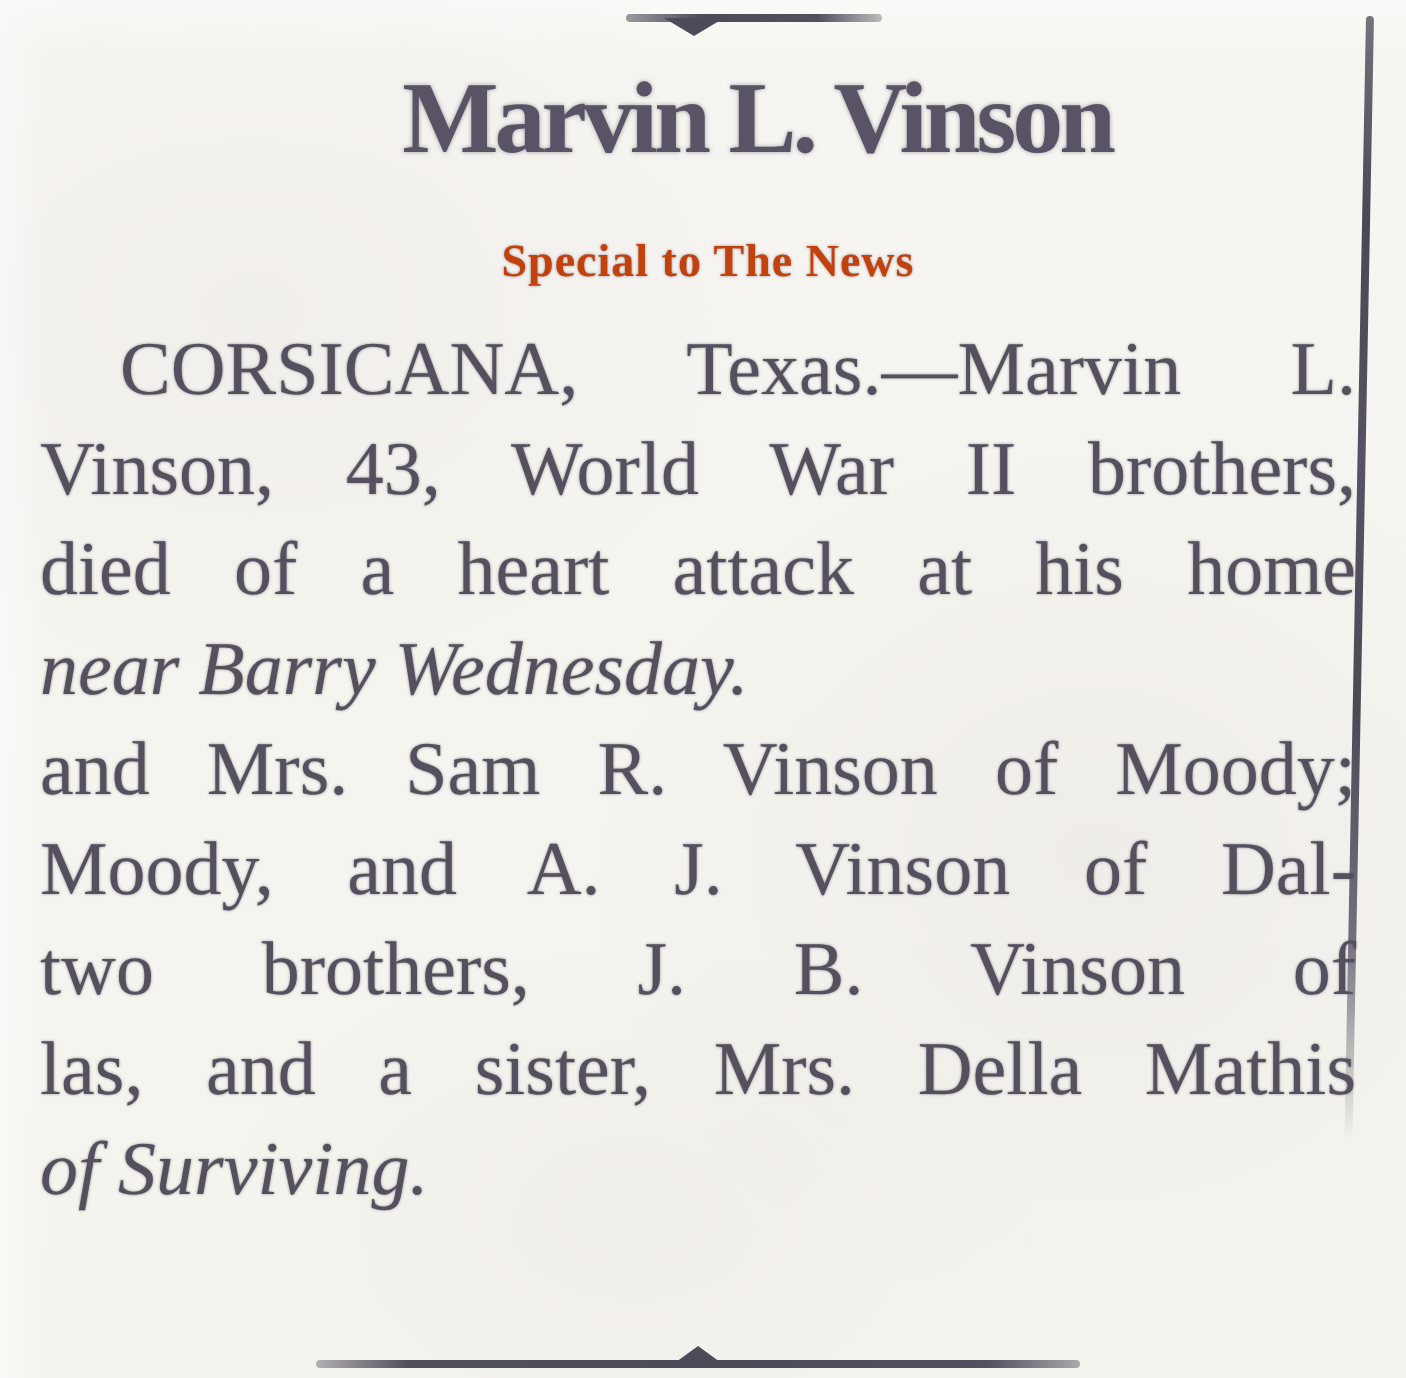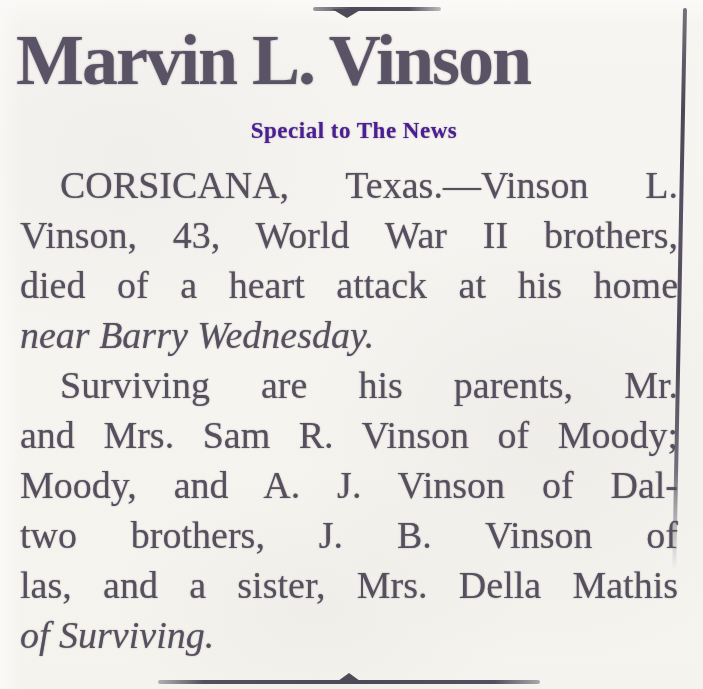--- a/index.html
+++ b/index.html
@@ -67,36 +67,37 @@
       rgba(74,69,82,.75) 0%, #4c4754 18%, #585264 40%,
       #4e4956 62%, rgba(84,79,94,.8) 82%, rgba(84,79,94,0) 100%);
     border-radius: 2px;
   }
 
   .headline {
     position: absolute;
     left: 16px; top: 24px;
     width: 540px;
     font-weight: bold;
-    font-size: 72px;
+    font-size: 51px;
     line-height: 72px;
     letter-spacing: -2px;
     white-space: nowrap;
     color: #5a5365;
     text-shadow: 0 0 2px rgba(90,83,101,0.55);
+    text-align: right;
   }
   .byline {
     position: absolute;
     left: 0; top: 118px;
     width: 660px;
     text-align: center;
     font-weight: bold;
     font-size: 23px;
     letter-spacing: 0.5px;
-    color: #4c1d95;
+    color: #c2410c;
     text-shadow: 0 0 1.5px rgba(84,78,92,0.6);
     padding-left: 48px;
   }
   .article-body {
     position: absolute;
     left: 20px; top: 160px;
     width: 658px;
     font-size: 38px;
     color: #56505e;
     text-shadow: 0 0 1.4px rgba(86,80,94,0.65);
@@ -118,27 +119,26 @@
 
 <div class="top-divider-line"></div>
 <div class="top-divider-triangle"></div>
 
 <h1 class="headline">Marvin L. Vinson</h1>
 
 <div class="byline">Special to The News</div>
 
 <div class="article-body">
     <div>
-      <div class="line indent">CORSICANA, Texas.—Vinson L.</div>
+      <div class="line indent">CORSICANA, Texas.—Marvin L.</div>
       <div class="line">Vinson, 43, World War II brothers,</div>
       <div class="line">died of a heart attack at his home</div>
       <div class="line flush">near Barry Wednesday.</div>
     </div>
     <div>
-      <div class="line indent">Surviving are his parents, Mr.</div>
       <div class="line">and Mrs. Sam R. Vinson of Moody;</div>
       <div class="line">Moody, and A. J. Vinson of Dal-</div>
       <div class="line">two brothers, J. B. Vinson of</div>
       <div class="line">las, and a sister, Mrs. Della Mathis</div>
       <div class="line flush">of Surviving.</div>
     </div>
   </div>
 
 <div class="right-rule"></div>
 

